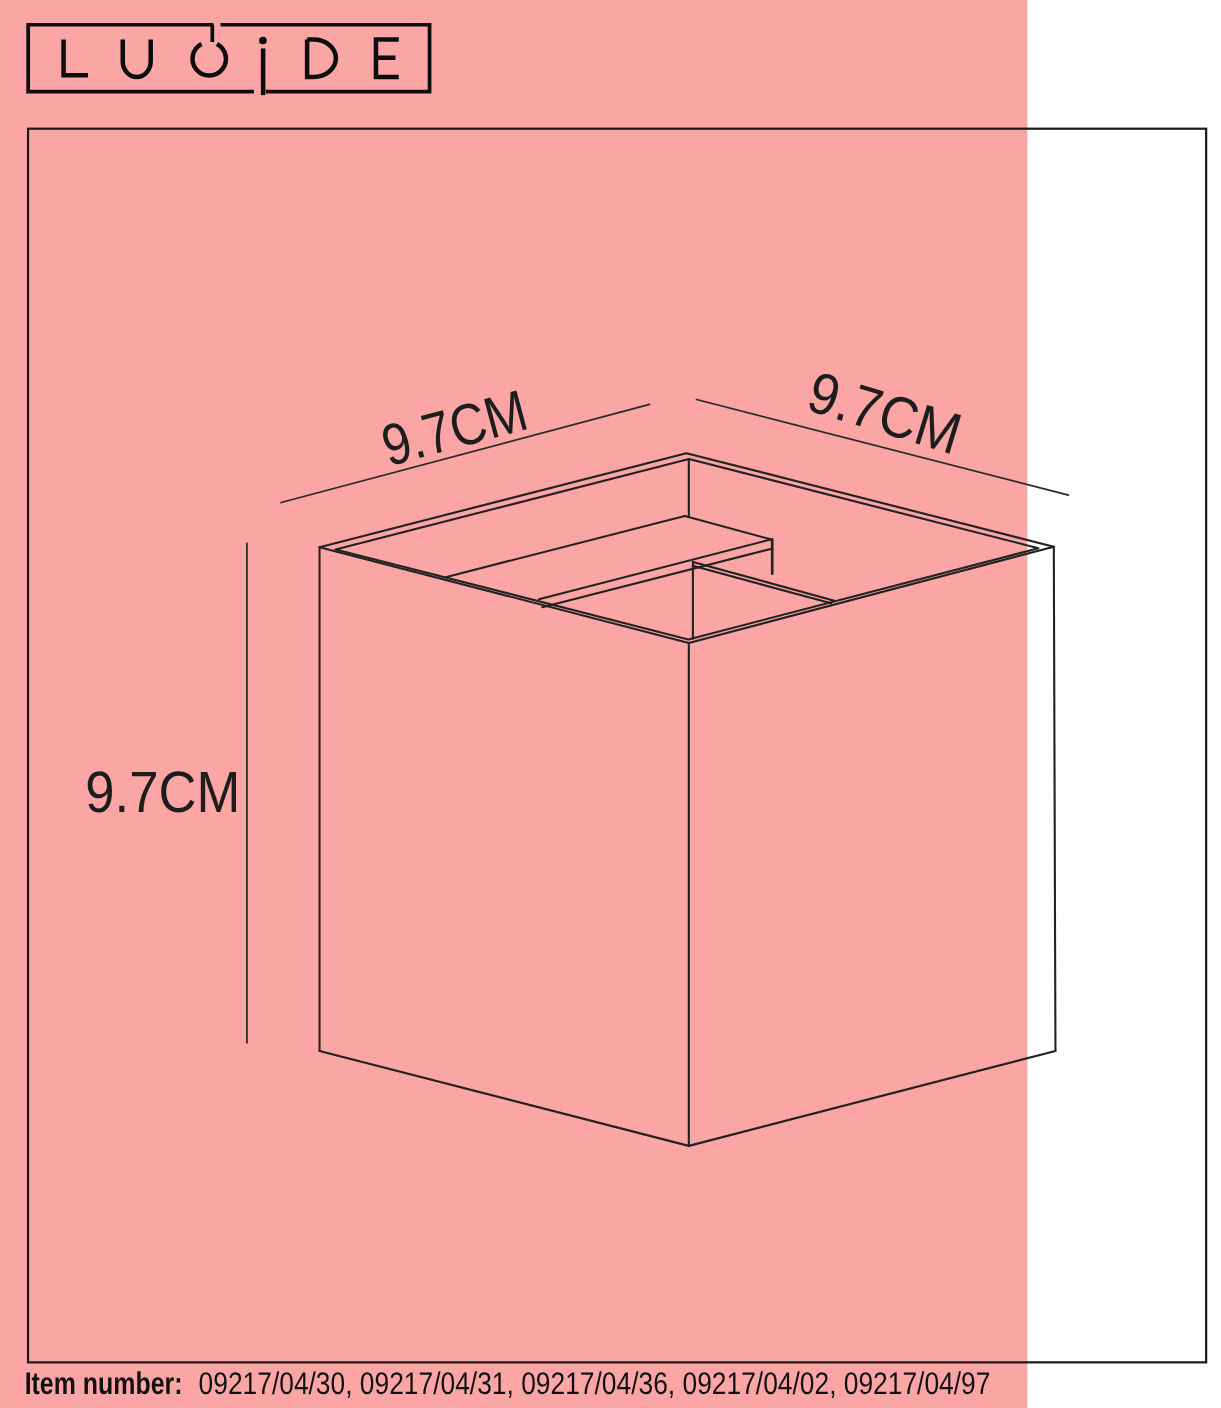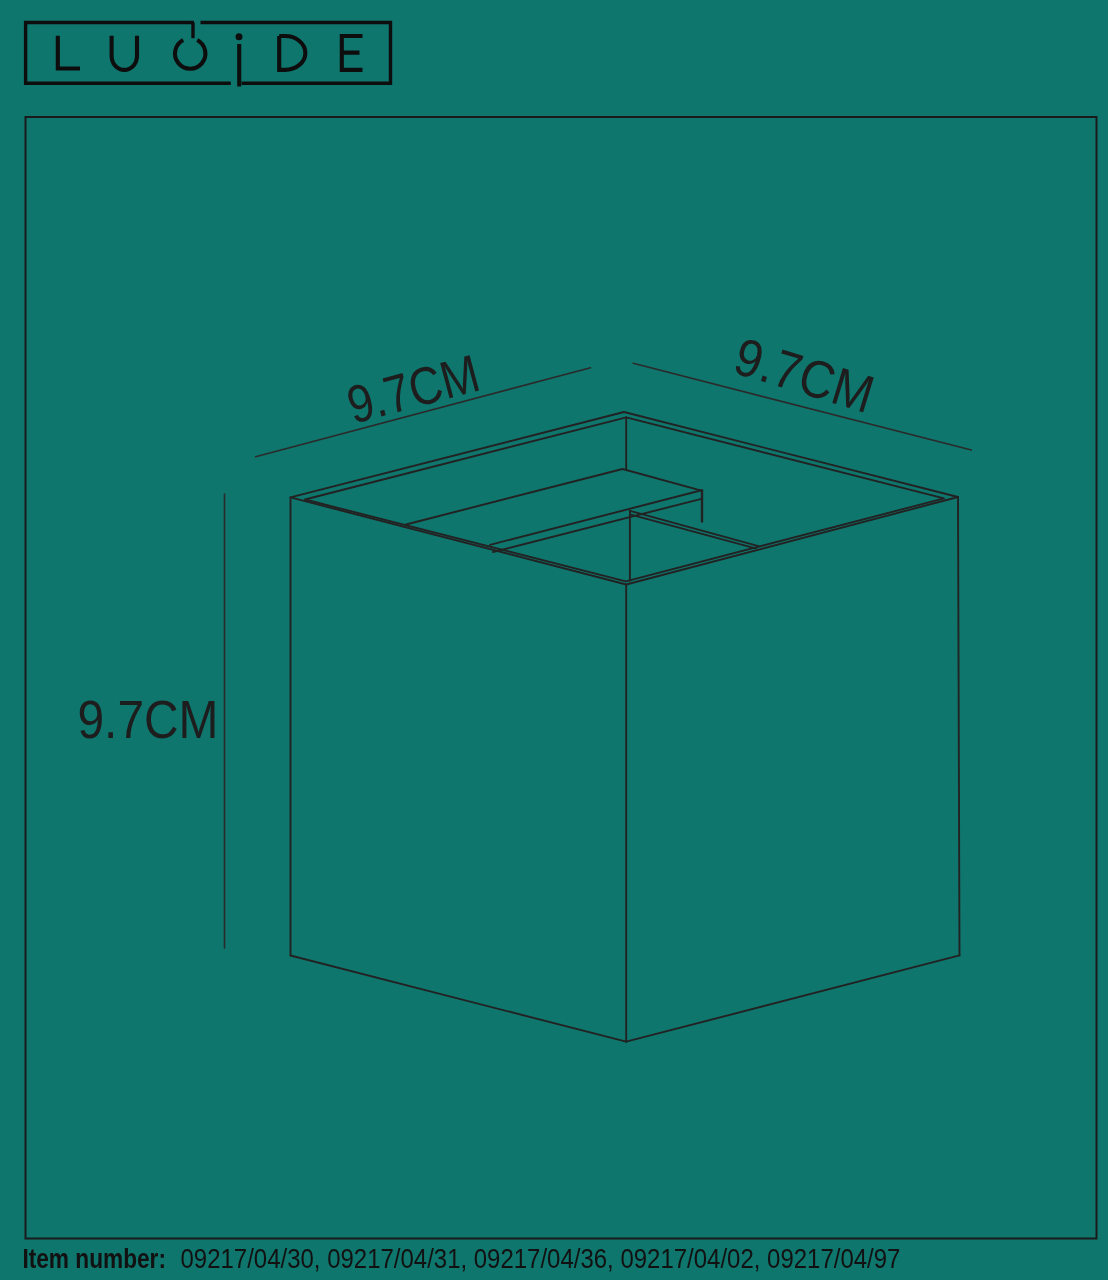--- a/index.html
+++ b/index.html
@@ -1,16 +1,16 @@
 <!DOCTYPE html>
 <html><head>
 <meta charset="utf-8">
 <style>
   html,body{margin:0;padding:0;background:#ffffff;}
-  .page{position:relative;width:1108px;height:1280px;background:#0f766e;
+  .page{position:relative;width:934px;height:1280px;background:#fca5a5;
         font-family:"Liberation Sans", sans-serif;}
 </style>
 </head>
 <body>
 <div class="page">
 <svg width="1110" height="1280" viewBox="0 0 1110 1280" xmlns="http://www.w3.org/2000/svg">
 
   <g fill="none" stroke="#0d0d0d" stroke-width="3.4" stroke-linecap="butt">
     <polyline points="194,22.5 25.6,22.5 25.6,83.2 230.8,83.2"></polyline>
     <polyline points="200.5,22.5 390.5,22.5 390.5,83.2 241.6,83.2"></polyline>

